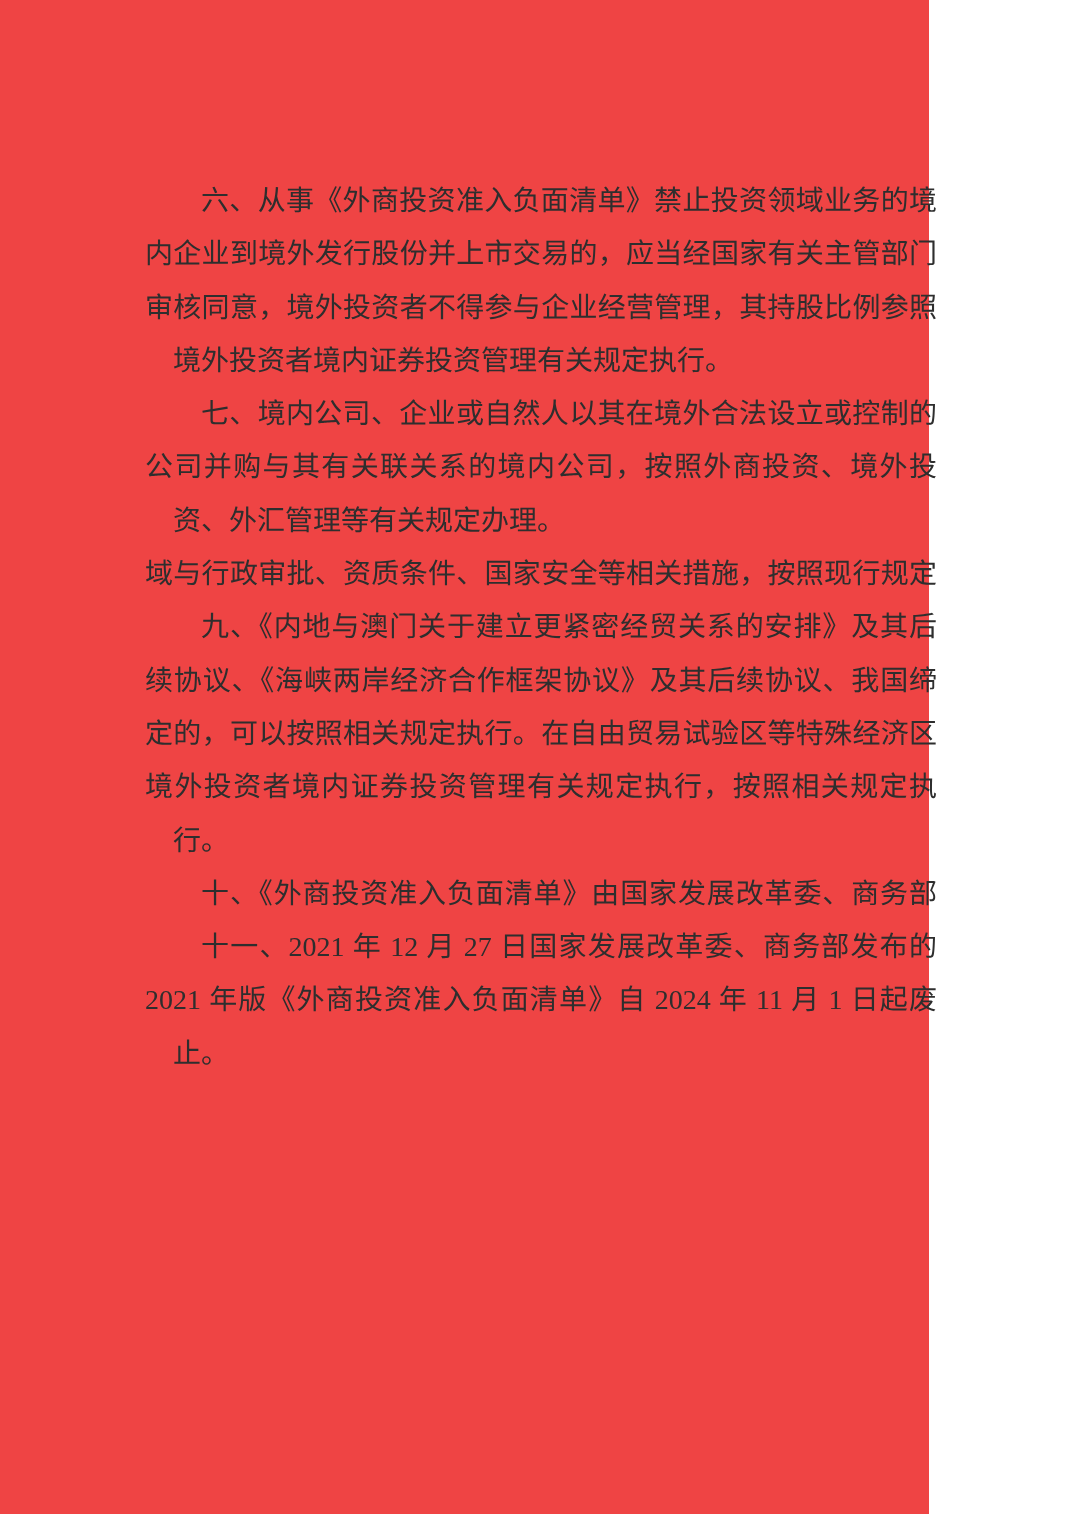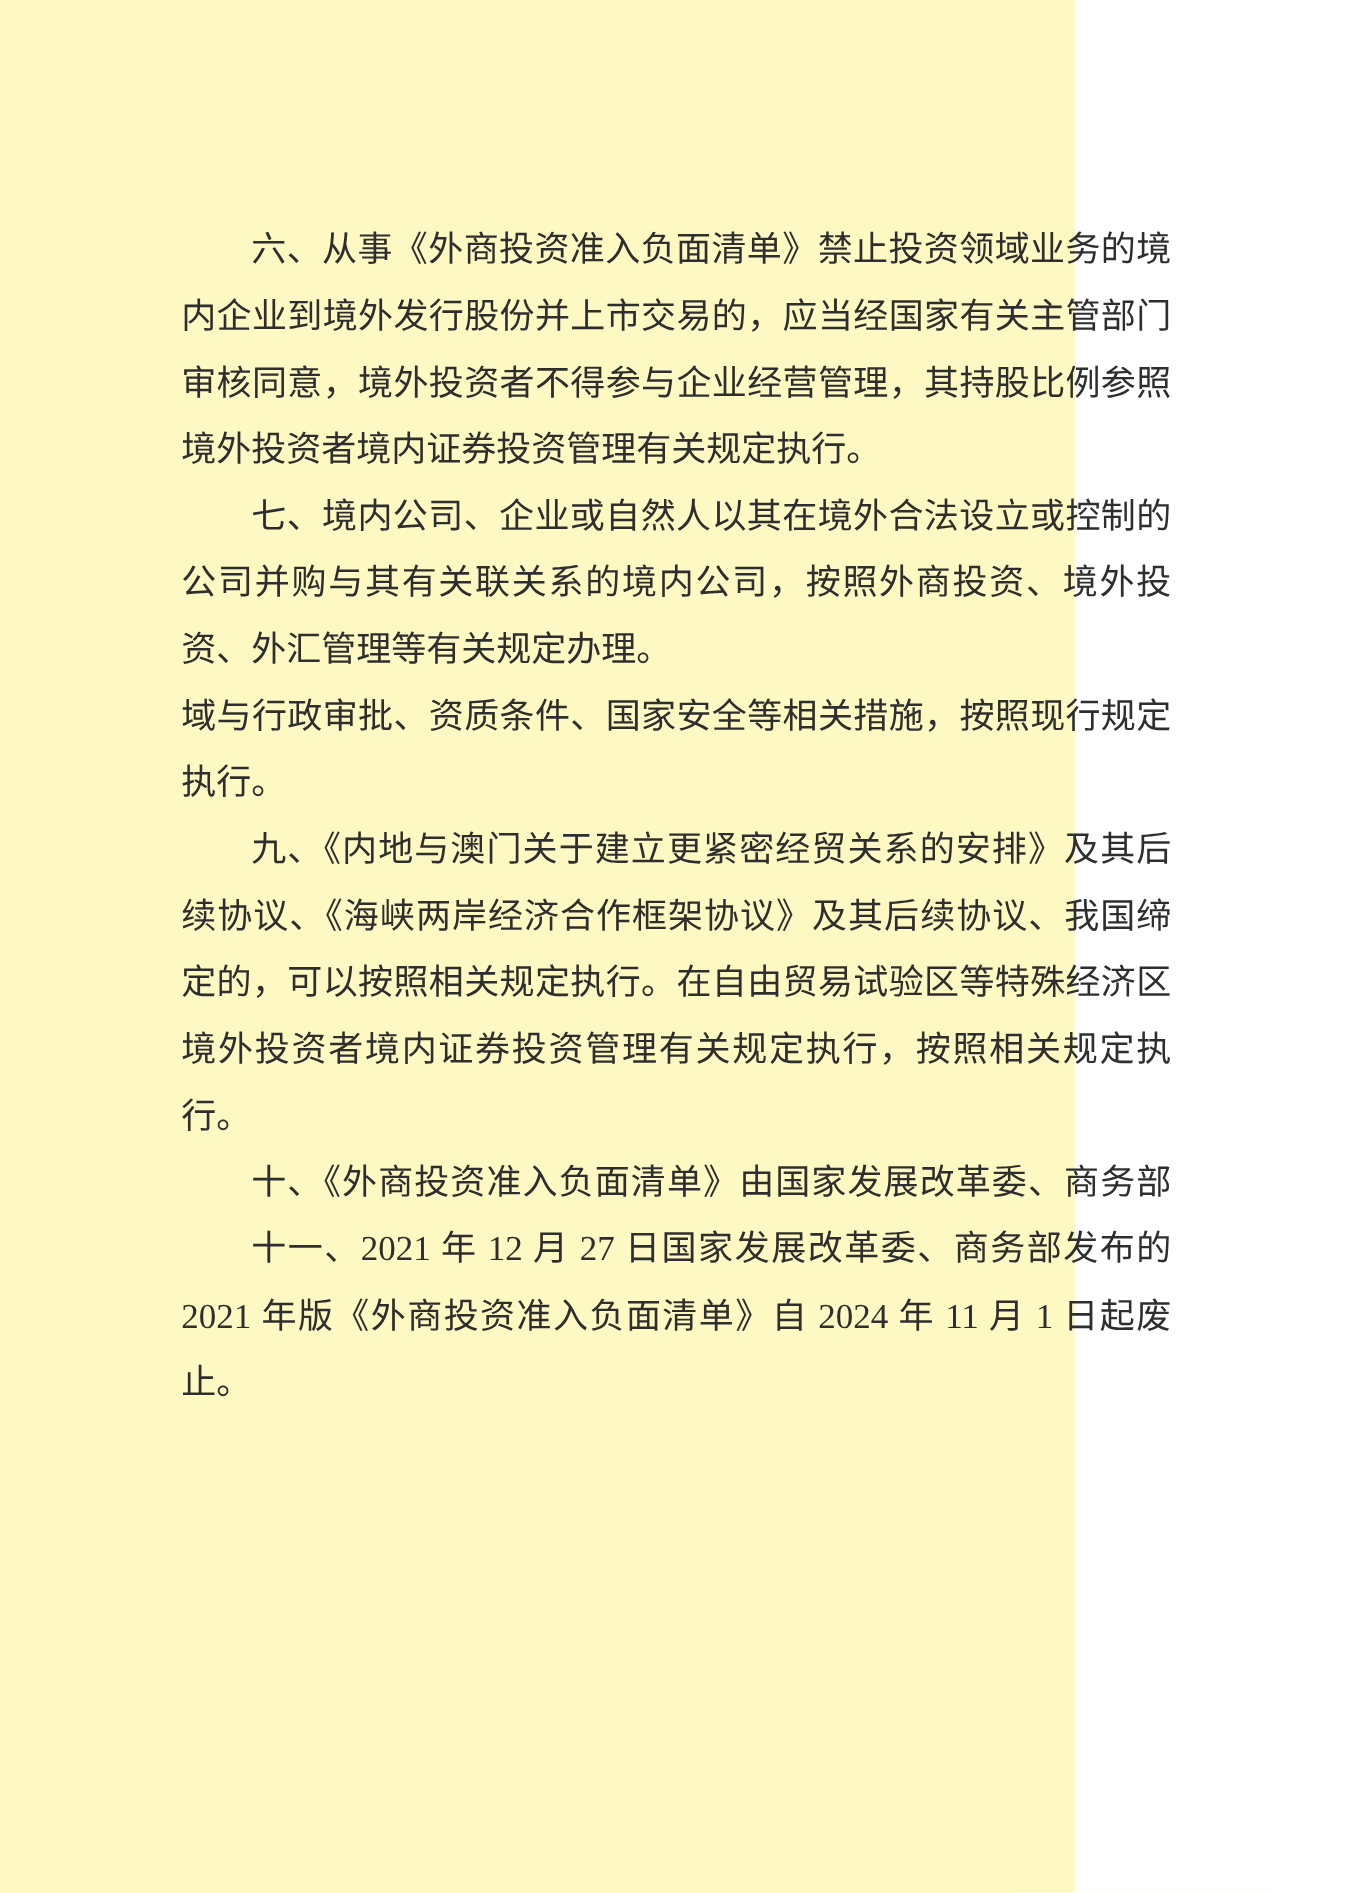--- a/index.html
+++ b/index.html
@@ -5,23 +5,23 @@
   html, body {
     margin: 0;
     padding: 0;
     width: 1080px;
     height: 1514px;
     background: #ffffff;
     overflow: hidden;
   }
   .page {
     position: relative;
-    width: 860px;
+    width: 929px;
     height: 1514px;
-    background: #fef9c3;
+    background: #ef4444;
   }
   .textblock {
     position: absolute;
     left: 145px;
     top: 174px;
     width: 792px;
     font-family: "Liberation Serif", "DejaVu Serif", serif;
     font-size: 28px;
     line-height: 53.3px;
     color: #2e2e2e;
@@ -34,20 +34,21 @@
   .line {
     white-space: nowrap;
     text-align: justify;
     
   }
   .line.fill {
     text-align-last: justify;
   }
   .line.end {
     text-align-last: left;
+    margin-left: 28px;
   }
   .line.indent {
     text-indent: 2em;
   }
 </style>
 </head>
 <body>
 
 <div class="page">
   <div class="textblock">
@@ -60,21 +61,20 @@
     </div>
 
     <div class="para">
       <div class="line fill indent">七、境内公司、企业或自然人以其在境外合法设立或控制的</div>
       <div class="line fill">公司并购与其有关联关系的境内公司，按照外商投资、境外投</div>
       <div class="line end">资、外汇管理等有关规定办理。</div>
     </div>
 
     <div class="para">
       <div class="line fill">域与行政审批、资质条件、国家安全等相关措施，按照现行规定</div>
-      <div class="line end">执行。</div>
     </div>
 
     <div class="para">
       <div class="line fill indent">九、《内地与澳门关于建立更紧密经贸关系的安排》及其后</div>
       <div class="line fill">续协议、《海峡两岸经济合作框架协议》及其后续协议、我国缔</div>
       <div class="line fill">定的，可以按照相关规定执行。在自由贸易试验区等特殊经济区</div>
       <div class="line fill">境外投资者境内证券投资管理有关规定执行，按照相关规定执</div>
       <div class="line end">行。</div>
     </div>
 

